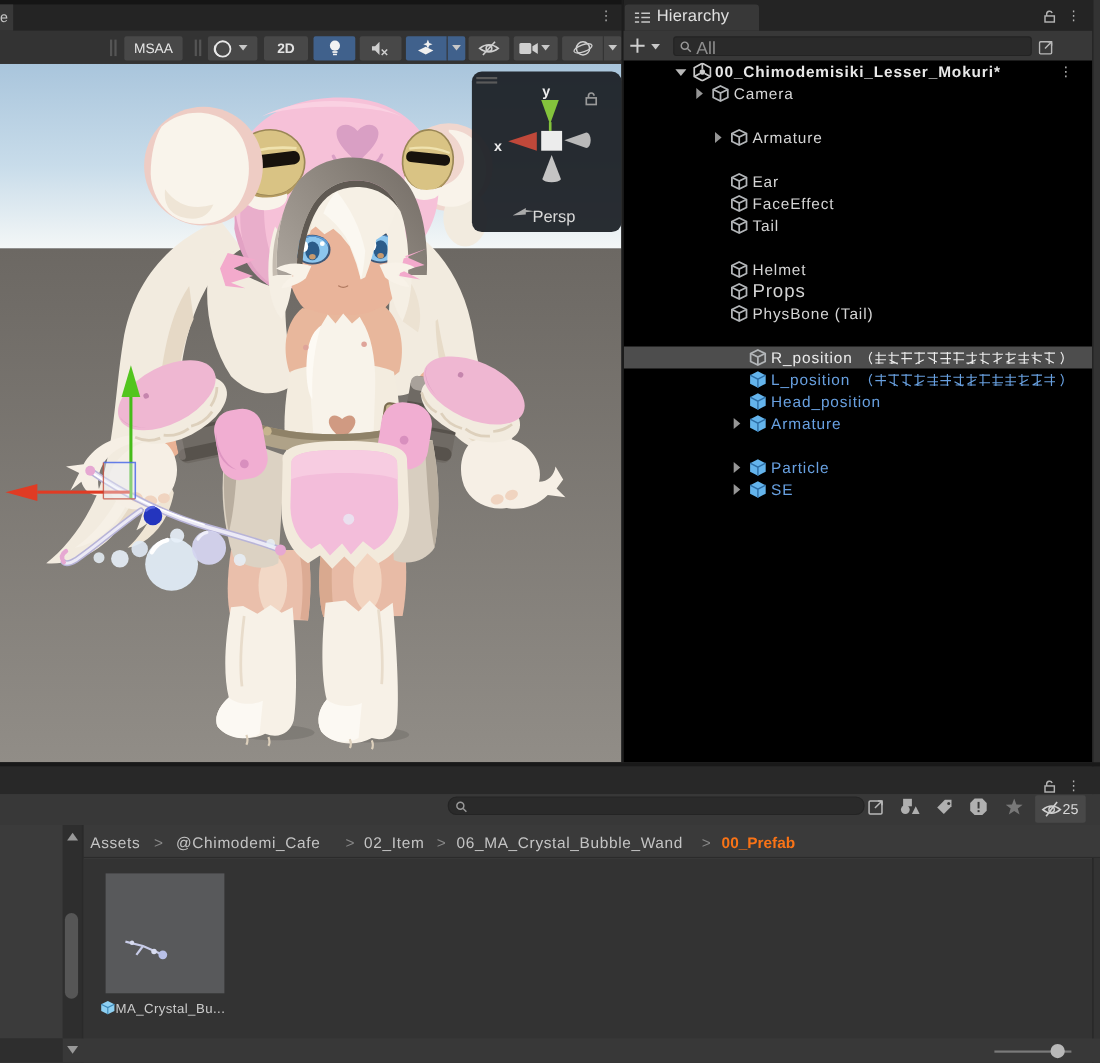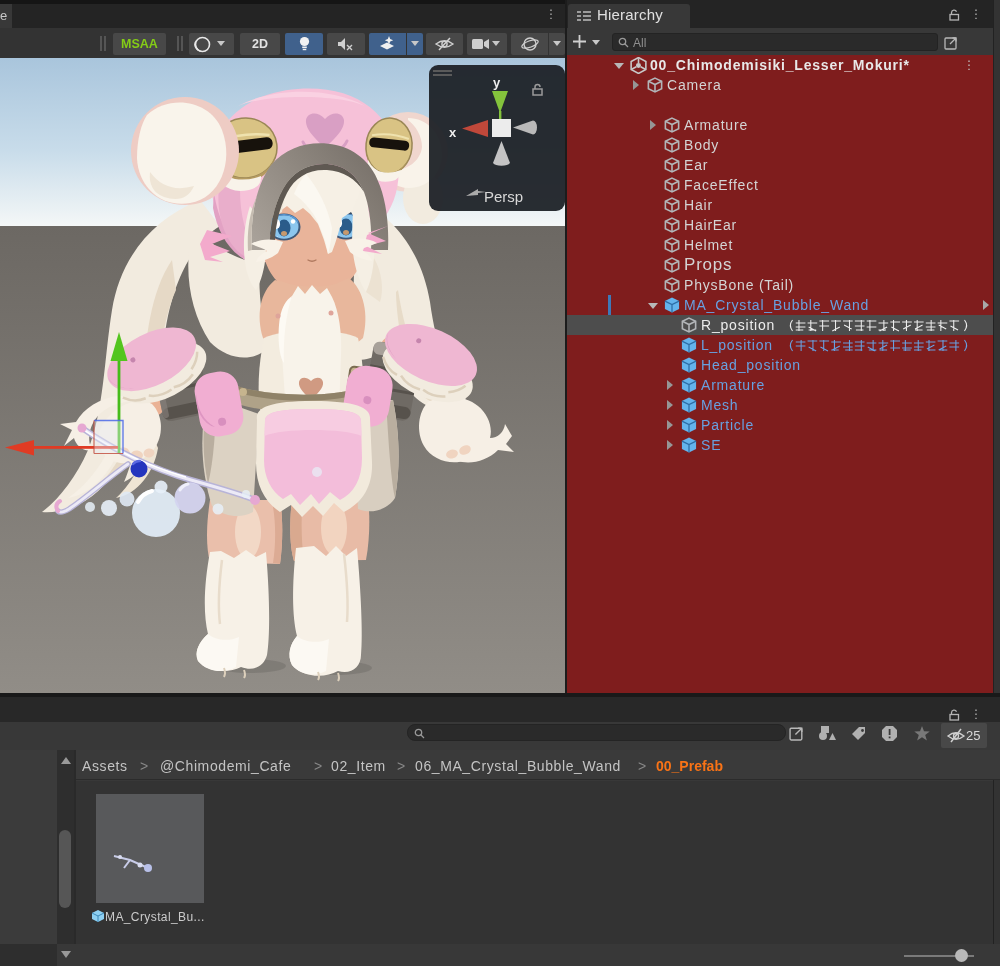--- a/index.html
+++ b/index.html
@@ -33,21 +33,21 @@
 
 <svg class="abs" style="left:947px;top:8px" width="13" height="13" viewBox="0 0 13 13">
     <rect x="3" y="6.5" width="8.5" height="5.5" fill="none" stroke="#b4b4b4" stroke-width="1.3"></rect>
     <path d="M4.5 6.5 V4.6 a2.6 2.6 0 0 1 5 -0.8" fill="none" stroke="#b4b4b4" stroke-width="1.3"></path>
   </svg>
 <div class="abs" style="left:970px;top:7px;color:#b4b4b4;font-size:12px">⋮</div>
 
 <div class="abs" style="left:0;top:28px;width:567px;height:30px;background:#333333"></div>
 <div class="abs" style="left:100px;top:36px;width:2px;height:15px;background:#555"></div>
 <div class="abs" style="left:104px;top:36px;width:2px;height:15px;background:#555"></div>
-<div class="abs" style="left:113px;top:33px;width:53px;height:22px;background:#484848;border-radius:2px;color:#84cc16;font-size:12.5px;font-weight:700;text-align:center;line-height:22px">MSAA</div>
+<div class="abs" style="left:113px;top:33px;width:53px;height:22px;background:#484848;border-radius:2px;color:#e5e5e5;font-size:12.5px;font-weight:400;text-align:center;line-height:22px">MSAA</div>
 <div class="abs" style="left:177px;top:36px;width:2px;height:15px;background:#555"></div>
 <div class="abs" style="left:181px;top:36px;width:2px;height:15px;background:#555"></div>
 <div class="abs" style="left:189px;top:33px;width:45px;height:22px;background:#484848;border-radius:2px"></div>
 <svg class="abs" style="left:194px;top:36px" width="17" height="17" viewBox="0 0 17 17">
     <circle cx="8.5" cy="8.5" r="7" fill="none" stroke="#e8e8e8" stroke-width="1.6"></circle>
     <path d="M8.5 15.5 A7 7 0 0 1 2 4 A9 9 0 0 0 8.5 15.5" fill="#e8e8e8"></path>
   </svg>
 <div class="abs" style="left:217px;top:41px">
     <div class="tri-d"></div>
   </div>
@@ -379,27 +379,27 @@
     <path d="M7.5 1 v13 M1 7.5 h13" stroke="#cfcfcf" stroke-width="1.8"></path>
   </svg>
 <div class="abs" style="left:592px;top:40px">
     <div class="tri-d"></div>
   </div>
 <div class="abs" style="left:612px;top:33px;width:326px;height:18px;background:#2a2a2a;border:1px solid #232323;border-radius:3px"></div>
 <svg class="abs" style="left:618px;top:37px" width="11" height="11" viewBox="0 0 11 11">
     <circle cx="4.5" cy="4.5" r="3.2" fill="none" stroke="#999" stroke-width="1.3"></circle>
     <line x1="7" y1="7" x2="10" y2="10" stroke="#999" stroke-width="1.3"></line>
   </svg>
-<div class="abs" style="left:633px;top:36px;font-size:12px;color:#8f8f8f">All</div>
+<div class="abs" style="left:633px;top:36px;font-size:16px;color:#8f8f8f">All</div>
 <svg class="abs" style="left:944px;top:35px" width="15" height="15" viewBox="0 0 15 15">
     <rect x="1" y="3" width="11" height="11" rx="1" fill="none" stroke="#b8b8b8" stroke-width="1.3"></rect>
     <path d="M6 9 L12 3 M8.5 3 H12 V6.5" fill="none" stroke="#b8b8b8" stroke-width="1.3"></path>
   </svg>
 
-<div id="tree" class="abs" style="left:567px;top:55px;width:426px;height:638px;background:#7f1d1d;overflow:hidden">
+<div id="tree" class="abs" style="left:567px;top:55px;width:426px;height:638px;background:#000000;overflow:hidden">
     <div class="row" style="top:0px;">
       <span class="abs" style="left:47px;top:8px;width:0;height:0;border-left:5px solid transparent;border-right:5px solid transparent;border-top:6.5px solid #b8b8b8"></span>
       <span class="abs" style="left:63px;top:2px"><svg width="17" height="17" viewBox="0 0 15 15">
           <path d="M7.5 0.5 L14 4 V11 L7.5 14.5 L1 11 V4 Z" fill="none" stroke="#c8c8c8" stroke-width="1.4"></path>
           <circle cx="7.5" cy="7.5" r="2.2" fill="#c8c8c8"></circle>
           <path d="M7.5 5.3 V1 M9.4 8.6 L13.5 10.8 M5.6 8.6 L1.5 10.8" stroke="#c8c8c8" stroke-width="1.4"></path>
         </svg></span>
       <span class="abs" style="left:83px;color:#d4d4d4;font-weight:700;color:#e8e8e8;font-size:14px;letter-spacing:0.8px">00_Chimodemisiki_Lesser_Mokuri*</span>
       <span class="abs" style="left:396px;top:0;color:#c0c0c0;font-size:12px">⋮</span>
     </div>
@@ -412,54 +412,40 @@
       <span class="abs" style="left:100px;color:#d4d4d4;font-size:14px;letter-spacing:0.8px">Camera</span>
     </div>
     <div class="row" style="top:60px;">
       <span class="abs" style="left:83px;top:5px;width:0;height:0;border-top:5px solid transparent;border-bottom:5px solid transparent;border-left:6.5px solid #969696"></span>
       <span class="abs" style="left:97px;top:2px"><svg width="16" height="16" viewBox="0 0 14 14">
           <path d="M7 1 L12.8 3.8 V10.2 L7 13 L1.2 10.2 V3.8 Z" fill="none" stroke="#b2b5b8" stroke-width="1.4"></path>
           <path d="M1.2 3.8 L7 6.6 L12.8 3.8 M7 6.6 V13" stroke="#b2b5b8" stroke-width="1.4" fill="none"></path>
         </svg></span>
       <span class="abs" style="left:117px;color:#d4d4d4;font-size:14px;letter-spacing:0.8px">Armature</span>
     </div>
-    <div class="row" style="top:80px;">
-      <span class="abs" style="left:97px;top:2px"><svg width="16" height="16" viewBox="0 0 14 14">
-          <path d="M7 1 L12.8 3.8 V10.2 L7 13 L1.2 10.2 V3.8 Z" fill="none" stroke="#b2b5b8" stroke-width="1.4"></path>
-          <path d="M1.2 3.8 L7 6.6 L12.8 3.8 M7 6.6 V13" stroke="#b2b5b8" stroke-width="1.4" fill="none"></path>
-        </svg></span>
-      <span class="abs" style="left:117px;color:#d4d4d4;font-size:14px;letter-spacing:0.8px">Body</span>
-    </div>
     <div class="row" style="top:100px;">
       <span class="abs" style="left:97px;top:2px"><svg width="16" height="16" viewBox="0 0 14 14">
           <path d="M7 1 L12.8 3.8 V10.2 L7 13 L1.2 10.2 V3.8 Z" fill="none" stroke="#b2b5b8" stroke-width="1.4"></path>
           <path d="M1.2 3.8 L7 6.6 L12.8 3.8 M7 6.6 V13" stroke="#b2b5b8" stroke-width="1.4" fill="none"></path>
         </svg></span>
       <span class="abs" style="left:117px;color:#d4d4d4;font-size:14px;letter-spacing:0.8px">Ear</span>
     </div>
     <div class="row" style="top:120px;">
       <span class="abs" style="left:97px;top:2px"><svg width="16" height="16" viewBox="0 0 14 14">
           <path d="M7 1 L12.8 3.8 V10.2 L7 13 L1.2 10.2 V3.8 Z" fill="none" stroke="#b2b5b8" stroke-width="1.4"></path>
           <path d="M1.2 3.8 L7 6.6 L12.8 3.8 M7 6.6 V13" stroke="#b2b5b8" stroke-width="1.4" fill="none"></path>
         </svg></span>
       <span class="abs" style="left:117px;color:#d4d4d4;font-size:14px;letter-spacing:0.8px">FaceEffect</span>
     </div>
     <div class="row" style="top:140px;">
       <span class="abs" style="left:97px;top:2px"><svg width="16" height="16" viewBox="0 0 14 14">
           <path d="M7 1 L12.8 3.8 V10.2 L7 13 L1.2 10.2 V3.8 Z" fill="none" stroke="#b2b5b8" stroke-width="1.4"></path>
           <path d="M1.2 3.8 L7 6.6 L12.8 3.8 M7 6.6 V13" stroke="#b2b5b8" stroke-width="1.4" fill="none"></path>
         </svg></span>
-      <span class="abs" style="left:117px;color:#d4d4d4;font-size:14px;letter-spacing:0.8px">Hair</span>
-    </div>
-    <div class="row" style="top:160px;">
-      <span class="abs" style="left:97px;top:2px"><svg width="16" height="16" viewBox="0 0 14 14">
-          <path d="M7 1 L12.8 3.8 V10.2 L7 13 L1.2 10.2 V3.8 Z" fill="none" stroke="#b2b5b8" stroke-width="1.4"></path>
-          <path d="M1.2 3.8 L7 6.6 L12.8 3.8 M7 6.6 V13" stroke="#b2b5b8" stroke-width="1.4" fill="none"></path>
-        </svg></span>
-      <span class="abs" style="left:117px;color:#d4d4d4;font-size:14px;letter-spacing:0.8px">HairEar</span>
+      <span class="abs" style="left:117px;color:#d4d4d4;font-size:14px;letter-spacing:0.8px">Tail</span>
     </div>
     <div class="row" style="top:180px;">
       <span class="abs" style="left:97px;top:2px"><svg width="16" height="16" viewBox="0 0 14 14">
           <path d="M7 1 L12.8 3.8 V10.2 L7 13 L1.2 10.2 V3.8 Z" fill="none" stroke="#b2b5b8" stroke-width="1.4"></path>
           <path d="M1.2 3.8 L7 6.6 L12.8 3.8 M7 6.6 V13" stroke="#b2b5b8" stroke-width="1.4" fill="none"></path>
         </svg></span>
       <span class="abs" style="left:117px;color:#d4d4d4;font-size:14px;letter-spacing:0.8px">Helmet</span>
     </div>
     <div class="row" style="top:200px;">
       <span class="abs" style="left:97px;top:2px"><svg width="16" height="16" viewBox="0 0 14 14">
@@ -467,30 +453,20 @@
           <path d="M1.2 3.8 L7 6.6 L12.8 3.8 M7 6.6 V13" stroke="#b2b5b8" stroke-width="1.4" fill="none"></path>
         </svg></span>
       <span class="abs" style="left:117px;color:#d4d4d4;font-size:17px;letter-spacing:0.8px">Props</span>
     </div>
     <div class="row" style="top:220px;">
       <span class="abs" style="left:97px;top:2px"><svg width="16" height="16" viewBox="0 0 14 14">
           <path d="M7 1 L12.8 3.8 V10.2 L7 13 L1.2 10.2 V3.8 Z" fill="none" stroke="#b2b5b8" stroke-width="1.4"></path>
           <path d="M1.2 3.8 L7 6.6 L12.8 3.8 M7 6.6 V13" stroke="#b2b5b8" stroke-width="1.4" fill="none"></path>
         </svg></span>
       <span class="abs" style="left:117px;color:#d4d4d4;font-size:14px;letter-spacing:0.8px">PhysBone (Tail)</span>
-    </div>
-    <div class="row" style="top:240px;">
-      <span class="abs" style="left:41px;top:0;width:3px;height:20px;background:#3e79b8"></span>
-      <span class="abs" style="left:81px;top:8px;width:0;height:0;border-left:5px solid transparent;border-right:5px solid transparent;border-top:6.5px solid #b8b8b8"></span>
-      <span class="abs" style="left:97px;top:2px"><svg width="16" height="16" viewBox="0 0 14 14">
-          <path d="M7 0.5 L13.2 3.6 V10.4 L7 13.5 L0.8 10.4 V3.6 Z" fill="#64b4ec"></path>
-          <path d="M0.8 3.6 L7 6.7 L13.2 3.6 M7 6.7 V13.5" stroke="#2d6ea6" stroke-width="1.1" fill="none"></path>
-        </svg></span>
-      <span class="abs" style="left:117px;color:#68a0e0;font-size:14px;letter-spacing:0.8px">MA_Crystal_Bubble_Wand</span>
-      <span class="abs" style="left:416px;top:5px;width:0;height:0;border-top:5px solid transparent;border-bottom:5px solid transparent;border-left:6.5px solid #a8a8a8"></span>
     </div>
     <div class="row" style="top:260px;background:#4d4d4d;">
       <span class="abs" style="left:114px;top:2px"><svg width="16" height="16" viewBox="0 0 14 14">
           <path d="M7 1 L12.8 3.8 V10.2 L7 13 L1.2 10.2 V3.8 Z" fill="none" stroke="#b2b5b8" stroke-width="1.4"></path>
           <path d="M1.2 3.8 L7 6.6 L12.8 3.8 M7 6.6 V13" stroke="#b2b5b8" stroke-width="1.4" fill="none"></path>
         </svg></span>
       <span class="abs" style="left:134px;color:#ececec;font-size:14px;letter-spacing:0.8px">R_position</span>
       <svg class="abs" style="left:218px;top:4px" width="187" height="13" viewBox="0 0 174 13" preserveAspectRatio="none">
         <path d="M7 1 Q 3 6.5 7 12 M10 4h9M13 1v11M10 8h9M10 11h7 M21 4h9M24 1v11M22 8l7 4M22 11h7 M32 2h9M35 1v11M32 7h9 M43 2h9M47 1v11M51 8l-7 4 M54 2h9M60 1v11M55 6l7 4 M65 2h9M71 1v11M65 7h9M66 11h7 M76 2h9M79 1v11M76 8h9 M87 4h9M92 1v11M95 8l-7 4M87 11h7 M98 3h9M101 1v11M99 8l7 4 M109 3h9M113 1v11M117 6l-7 4 M120 3h9M123 1v11M128 6l-7 4M121 11h7 M131 4h9M136 1v11M131 8h9M132 11h7 M142 4h9M145 1v11M143 6l7 4 M153 2h9M157 1v11M154 7l7 4 M167 1 Q 171 6.5 167 12" stroke="#ececec" stroke-width="1" fill="none"></path>
       </svg>
@@ -512,28 +488,20 @@
         </svg></span>
       <span class="abs" style="left:134px;color:#68a0e0;font-size:14px;letter-spacing:0.8px">Head_position</span>
     </div>
     <div class="row" style="top:320px;">
       <span class="abs" style="left:100px;top:5px;width:0;height:0;border-top:5px solid transparent;border-bottom:5px solid transparent;border-left:6.5px solid #969696"></span>
       <span class="abs" style="left:114px;top:2px"><svg width="16" height="16" viewBox="0 0 14 14">
           <path d="M7 0.5 L13.2 3.6 V10.4 L7 13.5 L0.8 10.4 V3.6 Z" fill="#64b4ec"></path>
           <path d="M0.8 3.6 L7 6.7 L13.2 3.6 M7 6.7 V13.5" stroke="#2d6ea6" stroke-width="1.1" fill="none"></path>
         </svg></span>
       <span class="abs" style="left:134px;color:#68a0e0;font-size:14px;letter-spacing:0.8px">Armature</span>
-    </div>
-    <div class="row" style="top:340px;">
-      <span class="abs" style="left:100px;top:5px;width:0;height:0;border-top:5px solid transparent;border-bottom:5px solid transparent;border-left:6.5px solid #969696"></span>
-      <span class="abs" style="left:114px;top:2px"><svg width="16" height="16" viewBox="0 0 14 14">
-          <path d="M7 0.5 L13.2 3.6 V10.4 L7 13.5 L0.8 10.4 V3.6 Z" fill="#64b4ec"></path>
-          <path d="M0.8 3.6 L7 6.7 L13.2 3.6 M7 6.7 V13.5" stroke="#2d6ea6" stroke-width="1.1" fill="none"></path>
-        </svg></span>
-      <span class="abs" style="left:134px;color:#68a0e0;font-size:14px;letter-spacing:0.8px">Mesh</span>
     </div>
     <div class="row" style="top:360px;">
       <span class="abs" style="left:100px;top:5px;width:0;height:0;border-top:5px solid transparent;border-bottom:5px solid transparent;border-left:6.5px solid #969696"></span>
       <span class="abs" style="left:114px;top:2px"><svg width="16" height="16" viewBox="0 0 14 14">
           <path d="M7 0.5 L13.2 3.6 V10.4 L7 13.5 L0.8 10.4 V3.6 Z" fill="#64b4ec"></path>
           <path d="M0.8 3.6 L7 6.7 L13.2 3.6 M7 6.7 V13.5" stroke="#2d6ea6" stroke-width="1.1" fill="none"></path>
         </svg></span>
       <span class="abs" style="left:134px;color:#68a0e0;font-size:14px;letter-spacing:0.8px">Particle</span>
     </div>
     <div class="row" style="top:380px;">

